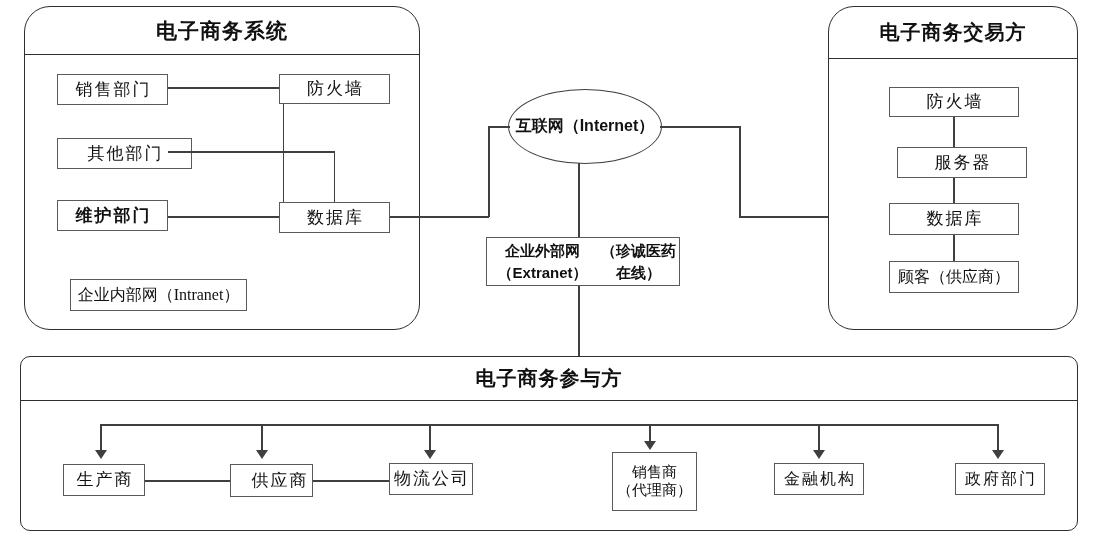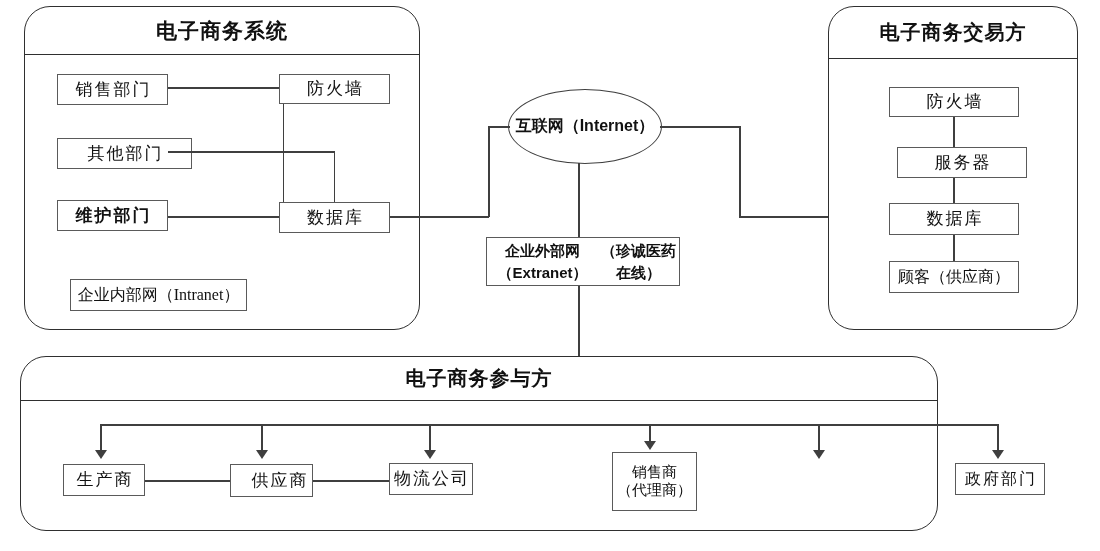--- a/index.html
+++ b/index.html
@@ -119,21 +119,21 @@
       <span>数据库</span>
     </div>
   <div class="node small" style="left:889px;top:261px;width:130px;height:32px;">
       <span>顾客（供应商）</span>
     </div>
 
   <div class="vline" style="left:953px;top:117px;height:30px;"></div>
   <div class="vline" style="left:953px;top:178px;height:25px;"></div>
   <div class="vline" style="left:953px;top:235px;height:26px;"></div>
 
-  <div class="panel" style="left:20px;top:356px;width:918px;height:175px;">
+  <div class="panel" style="left:20px;top:356px;width:1058px;height:175px;border-radius:10px;">
     <div class="panel-header title-bottom" style="height:43px;">电子商务参与方</div>
   </div>
 
   <div class="bus" style="left:100px;top:424px;width:898px;"></div>
 
   <div class="drop" style="left:100px;top:424px;height:26px;"></div>
   <div class="arrowhead" style="left:95px;top:450px;"></div>
 
   <div class="drop" style="left:261px;top:424px;height:26px;"></div>
   <div class="arrowhead" style="left:256px;top:450px;"></div>
@@ -158,20 +158,23 @@
     </div>
   <div class="node spaced" style="left:389px;top:463px;width:84px;height:32px;">
       <span>物流公司</span>
     </div>
 
   <div class="node small" style="left:612px;top:452px;width:85px;height:59px;flex-direction:column;font-size:15px;">
     <span>销售商</span>
     <span>（代理商）</span>
   </div>
 
+  <div class="node spaced" style="left:774px;top:463px;width:90px;height:32px;font-size:16px;">
+      <span>金融机构</span>
+    </div>
   <div class="node spaced" style="left:955px;top:463px;width:90px;height:32px;font-size:16px;">
       <span>政府部门</span>
     </div>
 
   <div class="hline" style="left:145px;top:480px;width:85px;"></div>
   <div class="hline" style="left:313px;top:480px;width:76px;"></div>
 
 </div>
 
 </body></html>

